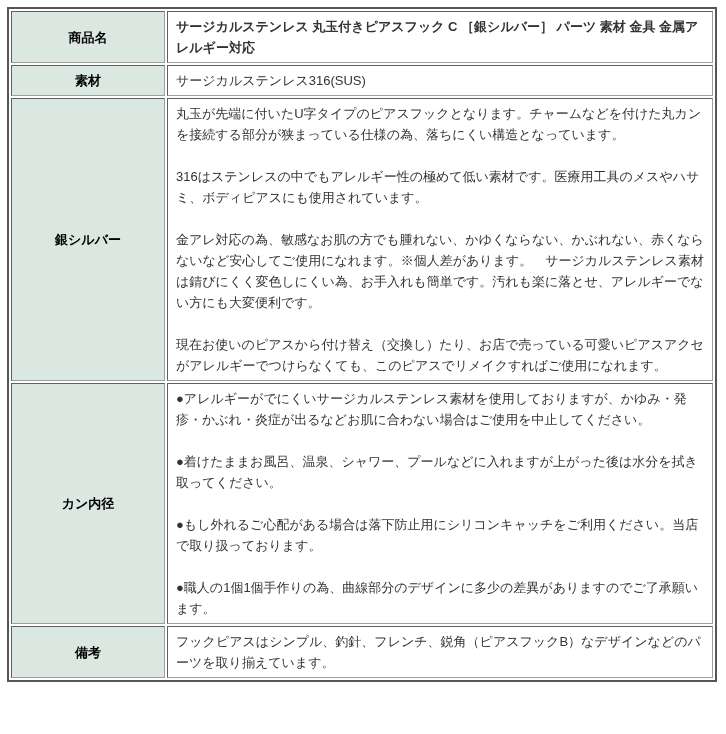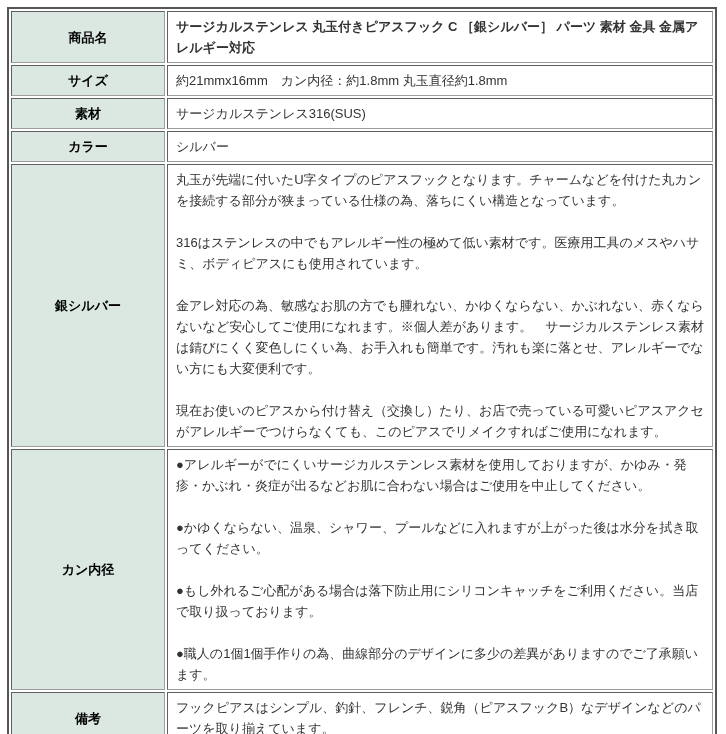--- a/index.html
+++ b/index.html
@@ -56,46 +56,38 @@
 <body>
 
 <div class="page">
   <table class="spec-table">
     <tbody>
       <tr>
         <td class="label-cell">商品名</td>
         <td class="value-cell bold">サージカルステンレス 丸玉付きピアスフック C ［銀シルバー］ パーツ 素材 金具 金属アレルギー対応</td>
       </tr>
       <tr>
-        <td class="label-cell">サイズ</td>
-        <td class="value-cell">約21mmx16mm　カン内径：約1.8mm 丸玉直径約1.8mm</td>
-      </tr>
-      <tr>
         <td class="label-cell">素材</td>
         <td class="value-cell">サージカルステンレス316(SUS)</td>
-      </tr>
-      <tr>
-        <td class="label-cell">カラー</td>
-        <td class="value-cell">シルバー</td>
       </tr>
       <tr>
         <td class="label-cell">銀シルバー</td>
         <td class="value-cell">丸玉が先端に付いたU字タイプのピアスフックとなります。チャームなどを付けた丸カンを接続する部分が狭まっている仕様の為、落ちにくい構造となっています。
 
 316はステンレスの中でもアレルギー性の極めて低い素材です。医療用工具のメスやハサミ、ボディピアスにも使用されています。
 
 金アレ対応の為、敏感なお肌の方でも腫れない、かゆくならない、かぶれない、赤くならないなど安心してご使用になれます。※個人差があります。　サージカルステンレス素材は錆びにくく変色しにくい為、お手入れも簡単です。汚れも楽に落とせ、アレルギーでない方にも大変便利です。
 
 現在お使いのピアスから付け替え（交換し）たり、お店で売っている可愛いピアスアクセがアレルギーでつけらなくても、このピアスでリメイクすればご使用になれます。</td>
       </tr>
       <tr>
         <td class="label-cell">カン内径</td>
         <td class="value-cell">●アレルギーがでにくいサージカルステンレス素材を使用しておりますが、かゆみ・発疹・かぶれ・炎症が出るなどお肌に合わない場合はご使用を中止してください。
 
-●かゆくならない、温泉、シャワー、プールなどに入れますが上がった後は水分を拭き取ってください。
+●着けたままお風呂、温泉、シャワー、プールなどに入れますが上がった後は水分を拭き取ってください。
 
 ●もし外れるご心配がある場合は落下防止用にシリコンキャッチをご利用ください。当店で取り扱っております。
 
 ●職人の1個1個手作りの為、曲線部分のデザインに多少の差異がありますのでご了承願います。</td>
       </tr>
       <tr>
         <td class="label-cell">備考</td>
         <td class="value-cell">フックピアスはシンプル、釣針、フレンチ、鋭角（ピアスフックB）なデザインなどのパーツを取り揃えています。</td>
       </tr>
     </tbody>

